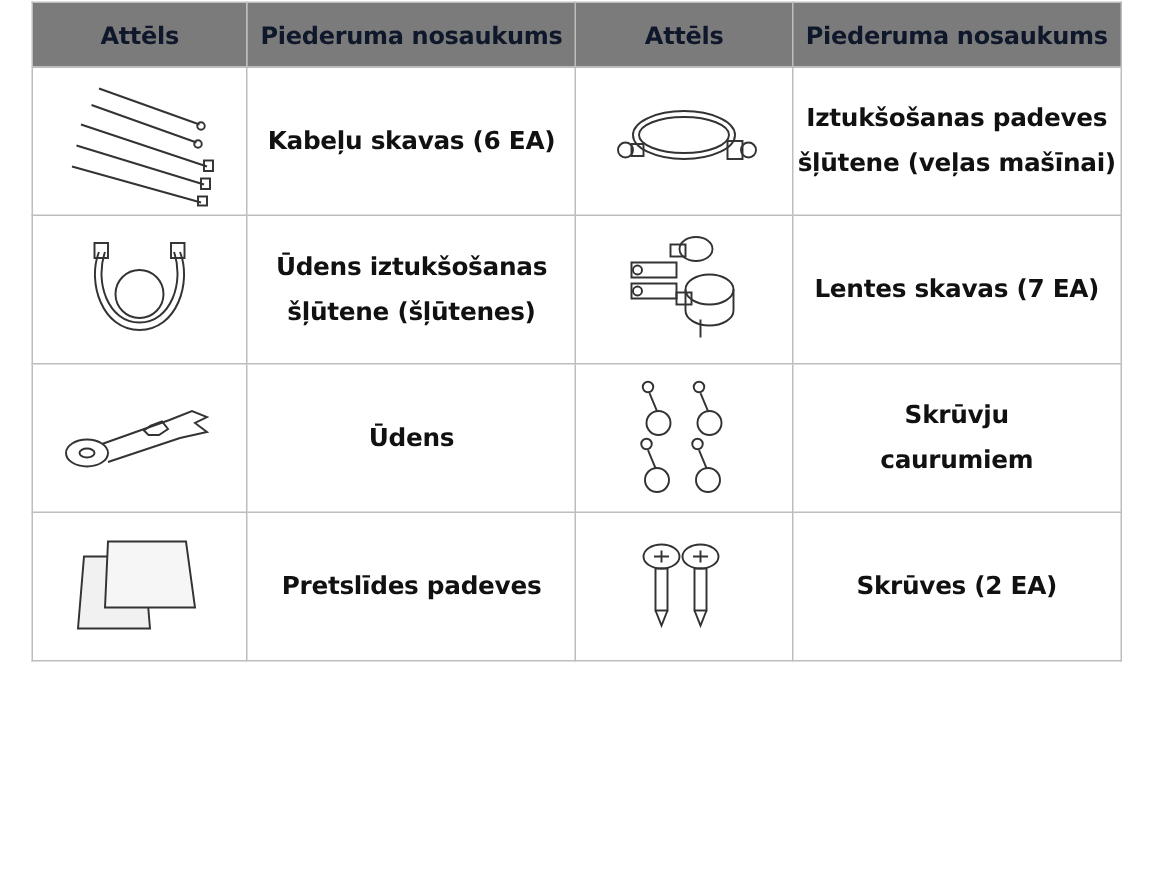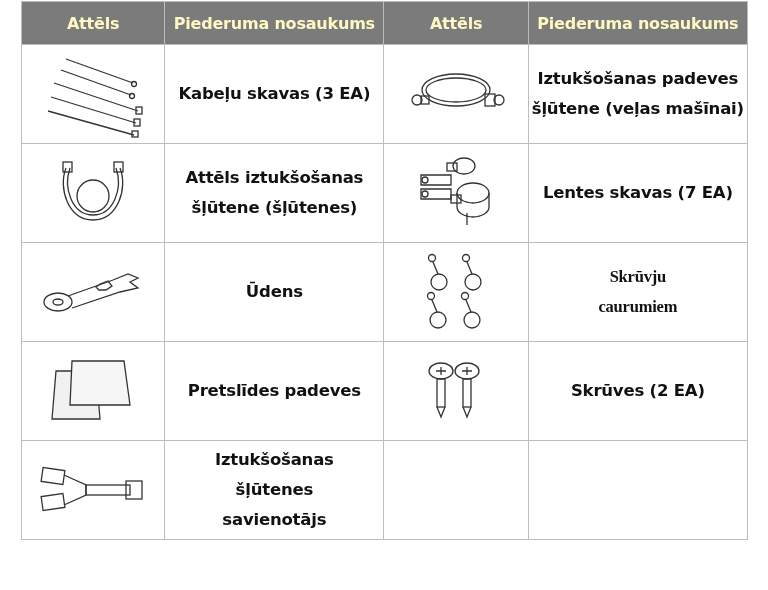--- a/index.html
+++ b/index.html
@@ -2,28 +2,28 @@
 <html><head>
   <meta charset="utf-8">
   <style>
     html, body { margin: 0; padding: 0; background: #ffffff; }
     body { width: 768px; height: 590px; position: relative; overflow: hidden;
            font-family: "DejaVu Sans", sans-serif; color: #111; }
     table.acc { position: absolute; left: 21px; top: 1px; border-collapse: collapse;
                 table-layout: fixed; width: 727px; }
     table.acc th, table.acc td { border: 1px solid #bdbdbd; padding: 0; text-align: center;
                 vertical-align: middle; }
-    table.acc th { background: #7b7b7b; color: #fef9c3; font-weight: bold; font-size: 16px;
+    table.acc th { background: #7b7b7b; color: #0f172a; font-weight: bold; font-size: 16px;
                    height: 42px; letter-spacing: -0.2px; }
     table.acc td { height: 98px; font-weight: bold; font-size: 16.5px; line-height: 30px;
                    letter-spacing: -0.2px; }
     col.c1 { width: 143px; } col.c2 { width: 219px; } col.c3 { width: 144px; } col.c4 { width: 219px; }
     td.img svg { display: block; margin: 0 auto; }
     .nm { display: inline-block; }
-    .small { font-size: 15px; font-family: Liberation Serif, serif; }
+    .small { font-size: 15px; }
   </style>
 </head>
 <body>
 
 <table class="acc">
   <colgroup>
       <col class="c1">
       <col class="c2">
       <col class="c3">
       <col class="c4">
@@ -47,21 +47,21 @@
             <circle cx="94" cy="47" r="2.5"></circle>
           <line x1="16" y1="34" x2="100" y2="62"></line>
             <rect x="98" y="58" width="6" height="7"></rect>
           <line x1="13" y1="48" x2="98" y2="74"></line>
             <rect x="96" y="70" width="6" height="7"></rect>
           <line x1="10" y1="62" x2="96" y2="86"></line>
             <rect x="94" y="82" width="6" height="6"></rect>
         </svg>
       </td>
       <td>
-        <span class="nm">Kabeļu skavas (3 EA)</span>
+        <span class="nm">Kabeļu skavas (6 EA)</span>
       </td>
       <td class="img">
         <svg width="110" height="60" viewBox="0 0 110 60" fill="none" stroke="#333" stroke-width="1.3">
           <ellipse cx="55" cy="26" rx="34" ry="16"></ellipse>
           <ellipse cx="55" cy="26" rx="30" ry="12"></ellipse>
           <circle cx="16" cy="36" r="5"></circle>
             <rect x="20" y="32" width="8" height="8"></rect>
           <rect x="84" y="30" width="10" height="12"></rect>
             <circle cx="98" cy="36" r="5"></circle>
         </svg>
@@ -76,21 +76,21 @@
       <td class="img">
         <svg width="90" height="70" viewBox="0 0 90 70" fill="none" stroke="#333" stroke-width="1.3">
           <path d="M18 10 C10 30, 20 62, 45 62 C70 62, 80 30, 72 10"></path>
           <path d="M22 10 C15 30, 24 57, 45 57 C66 57, 75 30, 68 10"></path>
           <circle cx="45" cy="38" r="16"></circle>
           <rect x="15" y="4" width="9" height="10"></rect>
             <rect x="66" y="4" width="9" height="10"></rect>
         </svg>
       </td>
       <td>
-        <span class="nm">Attēls iztukšošanas</span><br>
+        <span class="nm">Ūdens iztukšošanas</span><br>
         <span class="nm">šļūtene (šļūtenes)</span>
       </td>
       <td class="img">
         <svg width="90" height="80" viewBox="0 0 90 80" fill="none" stroke="#333" stroke-width="1.3">
           <ellipse cx="53" cy="13" rx="11" ry="8"></ellipse>
             <rect x="36" y="10" width="10" height="8"></rect>
           <path d="M10 22 h30 v10 h-30 z"></path>
             <circle cx="14" cy="27" r="3"></circle>
           <path d="M10 36 h30 v10 h-30 z"></path>
             <circle cx="14" cy="41" r="3"></circle>
@@ -159,32 +159,14 @@
             <path d="M36 10 l10 0 M41 6 l0 8"></path>
           <rect x="37" y="18" width="8" height="28"></rect>
             <path d="M37 46 L41 56 L45 46"></path>
         </svg>
       </td>
       <td>
         <span class="nm">Skrūves (2 EA)</span>
       </td>
     </tr>
 
-    <tr>
-      <td class="img">
-        <svg width="110" height="50" viewBox="0 0 110 50" fill="none" stroke="#333" stroke-width="1.3">
-          <rect x="4" y="4" width="22" height="14" transform="rotate(8 15 11)"></rect>
-          <rect x="4" y="30" width="22" height="14" transform="rotate(-8 15 37)"></rect>
-          <path d="M26 10 L48 20 L48 30 L26 40"></path>
-          <rect x="48" y="20" width="44" height="10"></rect>
-          <rect x="88" y="16" width="16" height="18"></rect>
-        </svg>
-      </td>
-      <td>
-        <span class="nm">Iztukšošanas</span><br>
-        <span class="nm">šļūtenes</span><br>
-        <span class="nm">savienotājs</span>
-      </td>
-      <td></td>
-      <td></td>
-    </tr>
   </tbody>
 </table>
 
 </body></html>

